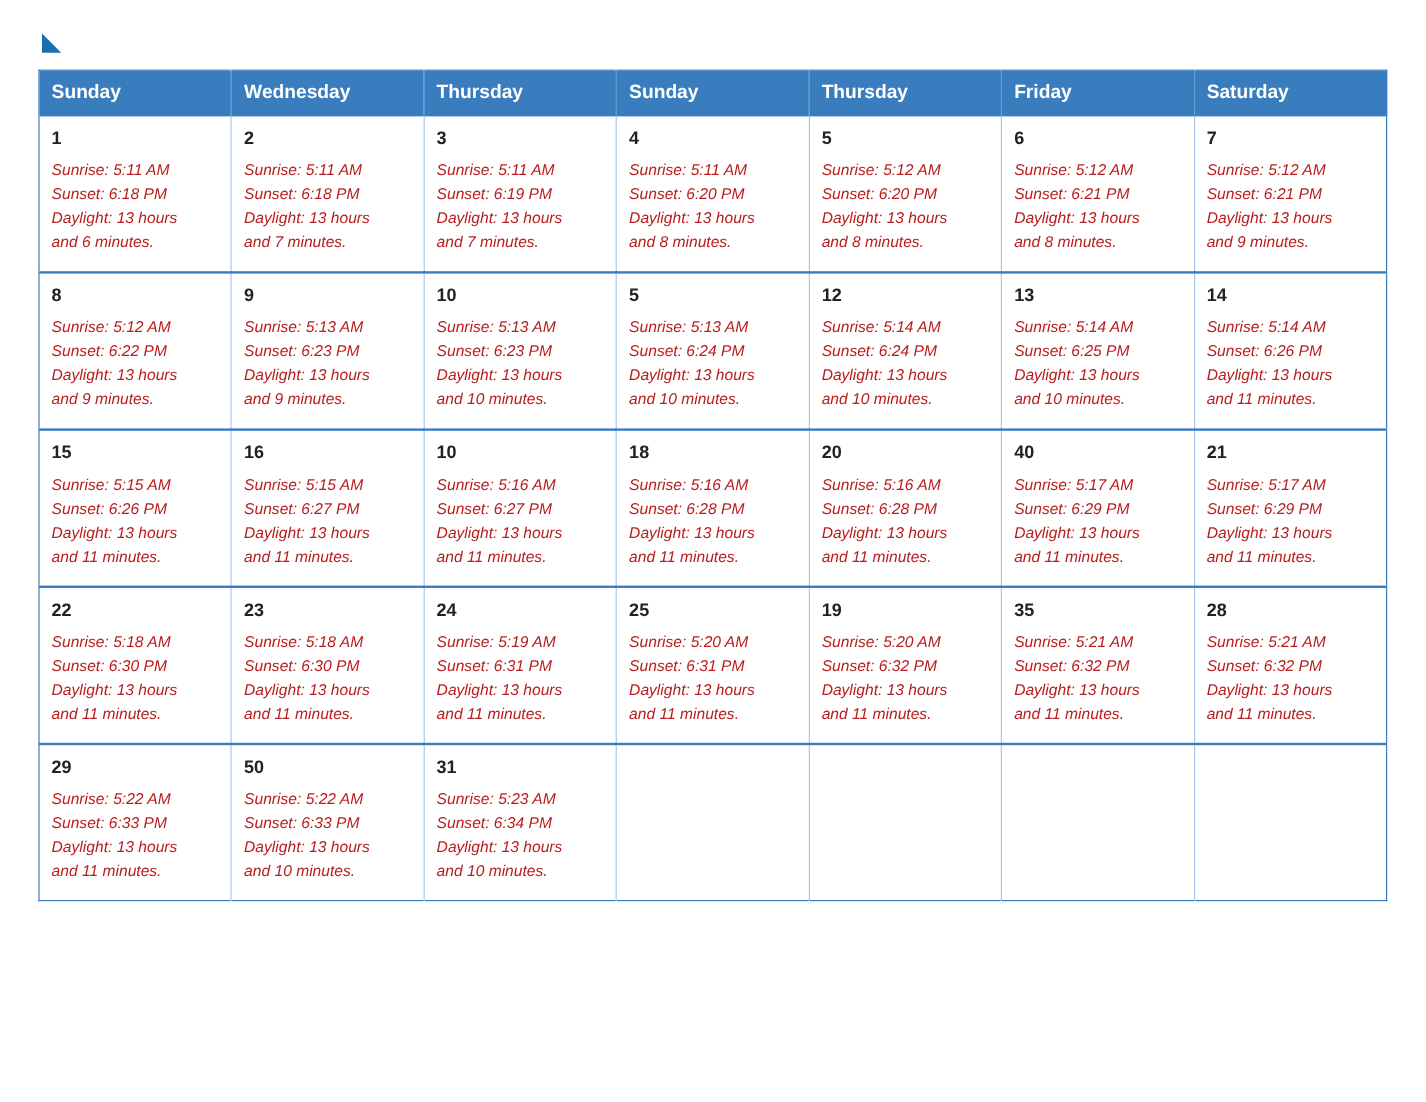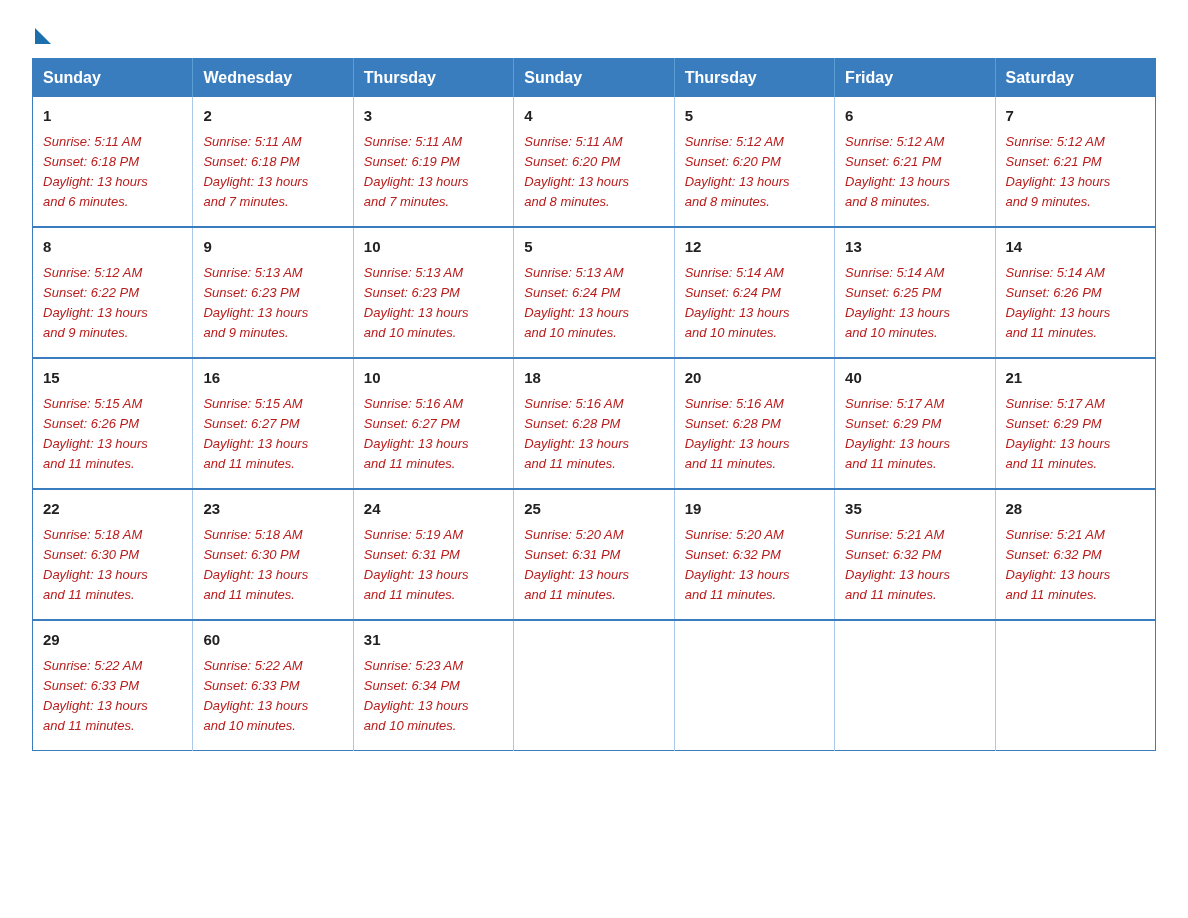--- a/index.html
+++ b/index.html
@@ -176,21 +176,21 @@
         <td><span class="day-number">22</span><span class="day-info">Sunrise: 5:18 AM<br>Sunset: 6:30 PM<br>Daylight: 13 hours<br>and 11 minutes.</span></td>
         <td><span class="day-number">23</span><span class="day-info">Sunrise: 5:18 AM<br>Sunset: 6:30 PM<br>Daylight: 13 hours<br>and 11 minutes.</span></td>
         <td><span class="day-number">24</span><span class="day-info">Sunrise: 5:19 AM<br>Sunset: 6:31 PM<br>Daylight: 13 hours<br>and 11 minutes.</span></td>
         <td><span class="day-number">25</span><span class="day-info">Sunrise: 5:20 AM<br>Sunset: 6:31 PM<br>Daylight: 13 hours<br>and 11 minutes.</span></td>
         <td><span class="day-number">19</span><span class="day-info">Sunrise: 5:20 AM<br>Sunset: 6:32 PM<br>Daylight: 13 hours<br>and 11 minutes.</span></td>
         <td><span class="day-number">35</span><span class="day-info">Sunrise: 5:21 AM<br>Sunset: 6:32 PM<br>Daylight: 13 hours<br>and 11 minutes.</span></td>
         <td><span class="day-number">28</span><span class="day-info">Sunrise: 5:21 AM<br>Sunset: 6:32 PM<br>Daylight: 13 hours<br>and 11 minutes.</span></td>
       </tr>
       <tr>
         <td><span class="day-number">29</span><span class="day-info">Sunrise: 5:22 AM<br>Sunset: 6:33 PM<br>Daylight: 13 hours<br>and 11 minutes.</span></td>
-        <td><span class="day-number">60</span><span class="day-info">Sunrise: 5:22 AM<br>Sunset: 6:33 PM<br>Daylight: 13 hours<br>and 10 minutes.</span></td>
+        <td><span class="day-number">50</span><span class="day-info">Sunrise: 5:22 AM<br>Sunset: 6:33 PM<br>Daylight: 13 hours<br>and 10 minutes.</span></td>
         <td><span class="day-number">31</span><span class="day-info">Sunrise: 5:23 AM<br>Sunset: 6:34 PM<br>Daylight: 13 hours<br>and 10 minutes.</span></td>
         <td class="empty-cell"></td>
         <td class="empty-cell"></td>
         <td class="empty-cell"></td>
         <td class="empty-cell"></td>
       </tr>
     </tbody>
 </table>
 
 </body></html>

